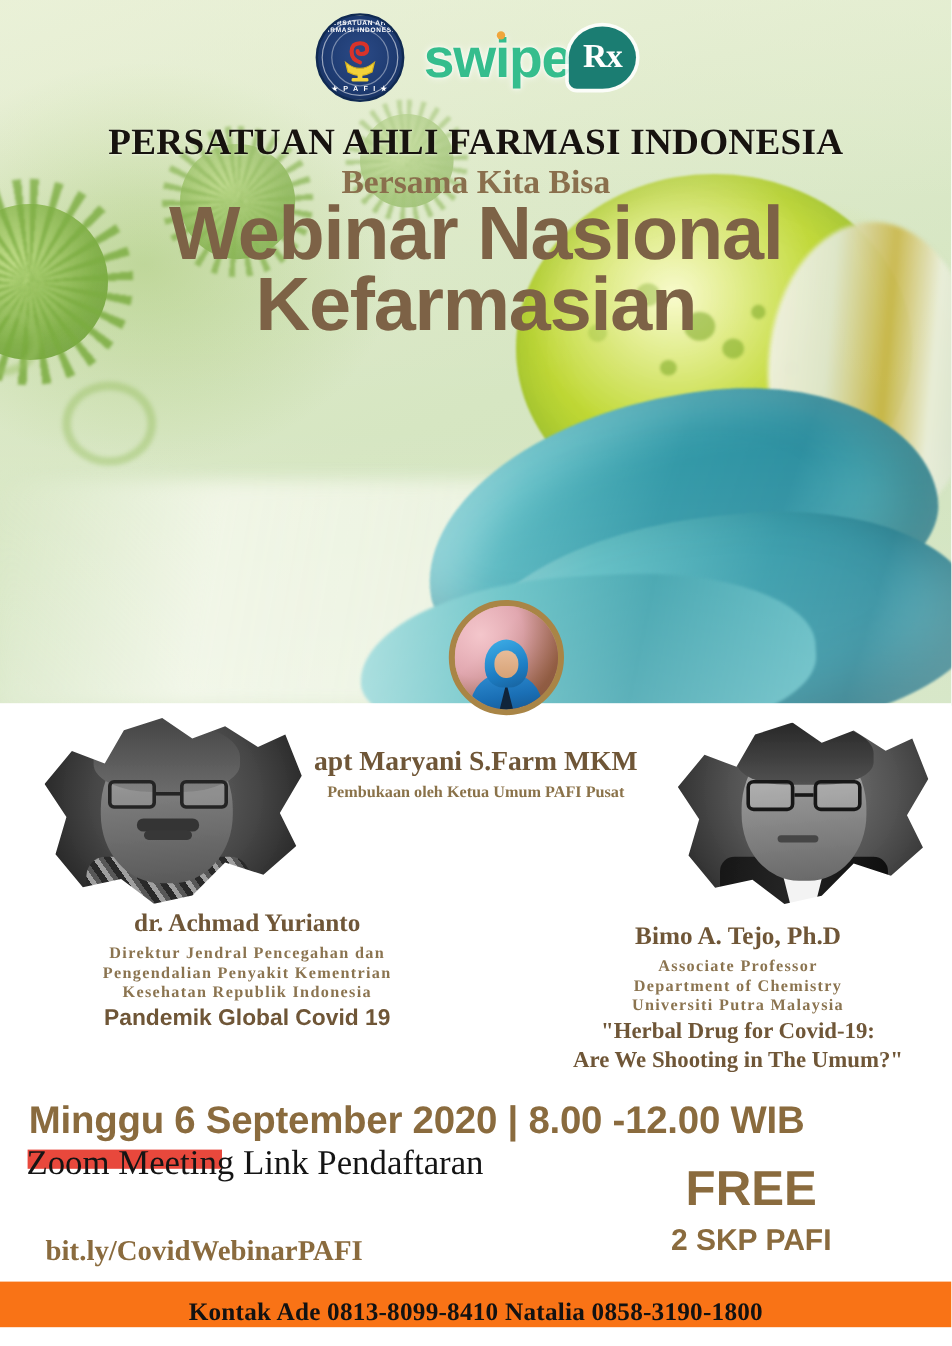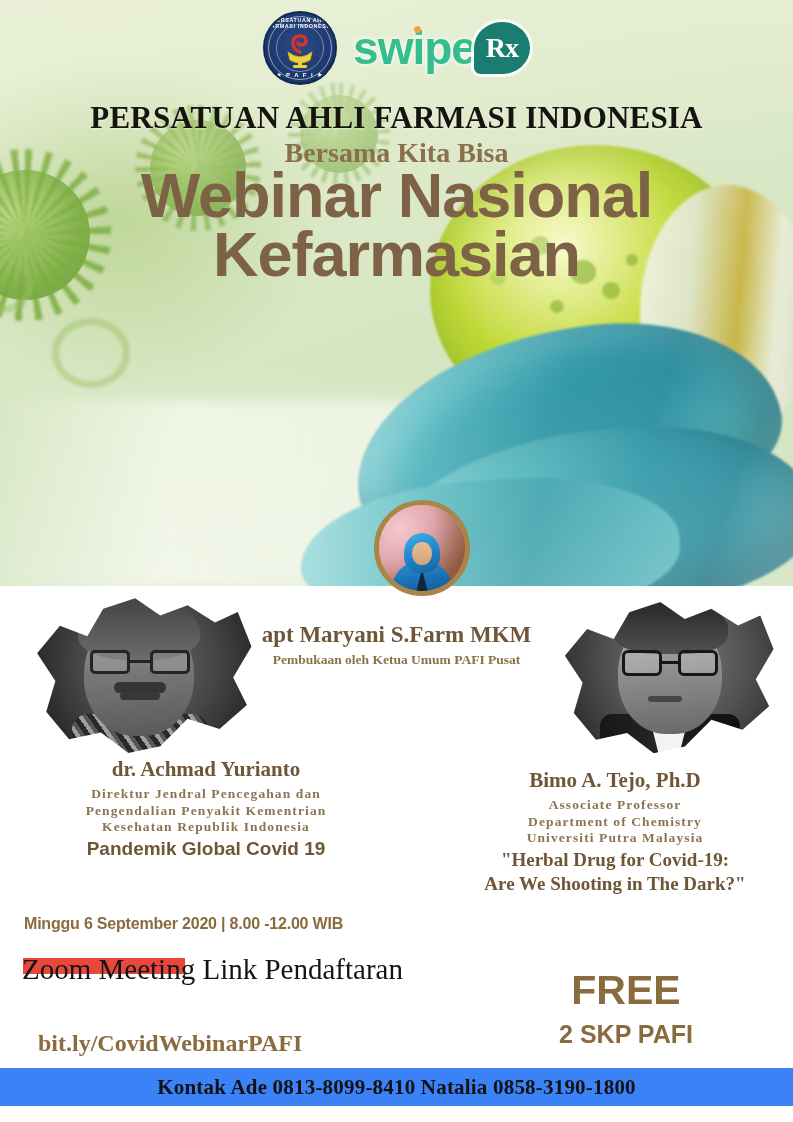--- a/index.html
+++ b/index.html
@@ -269,21 +269,21 @@
   }
   .sp-topic {
     font-family:"Liberation Sans", sans-serif; font-weight:700; font-size:19px; color:#6f5637;
     line-height:1.1; margin-top:3px; white-space:nowrap;
   }
   .right-block .sp-topic { font-family:"Liberation Serif", serif; font-size:19px; }
 
   
   .date-line {
     position:absolute; left:24px; top:915px; z-index:7;
-    font-family:"Liberation Sans", sans-serif; font-weight:700; font-size:16px; color:#8a6b3e;
+    font-family:"Liberation Sans", sans-serif; font-weight:700; font-size:32px; color:#8a6b3e;
     letter-spacing:-.2px;
   }
   .red-bar { position:absolute; left:23px; top:958px; width:162px; height:16px; background:#e8483c; z-index:7; }
   .zoom-line {
     position:absolute; left:22px; top:953px; z-index:8;
     font-family:"Liberation Serif", serif; font-size:29px; color:#141414;
   }
   .bitly {
     position:absolute; left:38px; top:1030px; z-index:7;
     font-family:"Liberation Serif", serif; font-weight:700; font-size:24px; color:#8a6b3e;
@@ -323,22 +323,22 @@
     position:absolute; right:0px; top:0px; width:24px; height:24px; border-radius:50%;
     background:#ec3a33; border:2px solid #fff;
     display:flex; align-items:center; justify-content:center;
   }
   .play-dot .tri {
     width:0;height:0;border-left:8px solid #fff;border-top:5px solid transparent;border-bottom:5px solid transparent;
     margin-left:2px;
   }
   .contact-bar {
     position:absolute; left:0; top:1068px; width:793px; height:38px;
-    background:#3b82f6; z-index:7;
-    display:flex; align-items:center; justify-content:center;
+    background:#f97316; z-index:7;
+    display:flex; align-items:flex-end; justify-content:center;
   }
   .contact-bar span {
     font-family:"Liberation Serif", serif; font-weight:700; font-size:21px; color:#121212; letter-spacing:.2px;
   }
   .white-bg {
     position:absolute; left:0; top:586px; width:793px; height:482px; background:#ffffff; z-index:2;
   }
 </style>
 </head>
 <body>
@@ -453,21 +453,21 @@
     <div class="sp-aff">Kesehatan Republik Indonesia</div>
     <div class="sp-topic">Pandemik Global Covid  19</div>
   </div>
 
   <div class="right-block">
     <div class="sp-name">Bimo A. Tejo, Ph.D</div>
     <div class="sp-aff">Associate Professor</div>
     <div class="sp-aff">Department of Chemistry</div>
     <div class="sp-aff">Universiti Putra Malaysia</div>
     <div class="sp-topic">"Herbal Drug for Covid-19:</div>
-    <div class="sp-topic">Are We Shooting in The Dark?"</div>
+    <div class="sp-topic">Are We Shooting in The Umum?"</div>
   </div>
 
   <div class="date-line">Minggu  6 September  2020 | 8.00 -12.00 WIB</div>
   <div class="red-bar"></div>
   <div class="zoom-line">Zoom Meeting  Link  Pendaftaran</div>
   <div class="bitly">bit.ly/CovidWebinarPAFI</div>
 
   <div class="free">FREE</div>
   <div class="skp">2 SKP PAFI</div>
 

